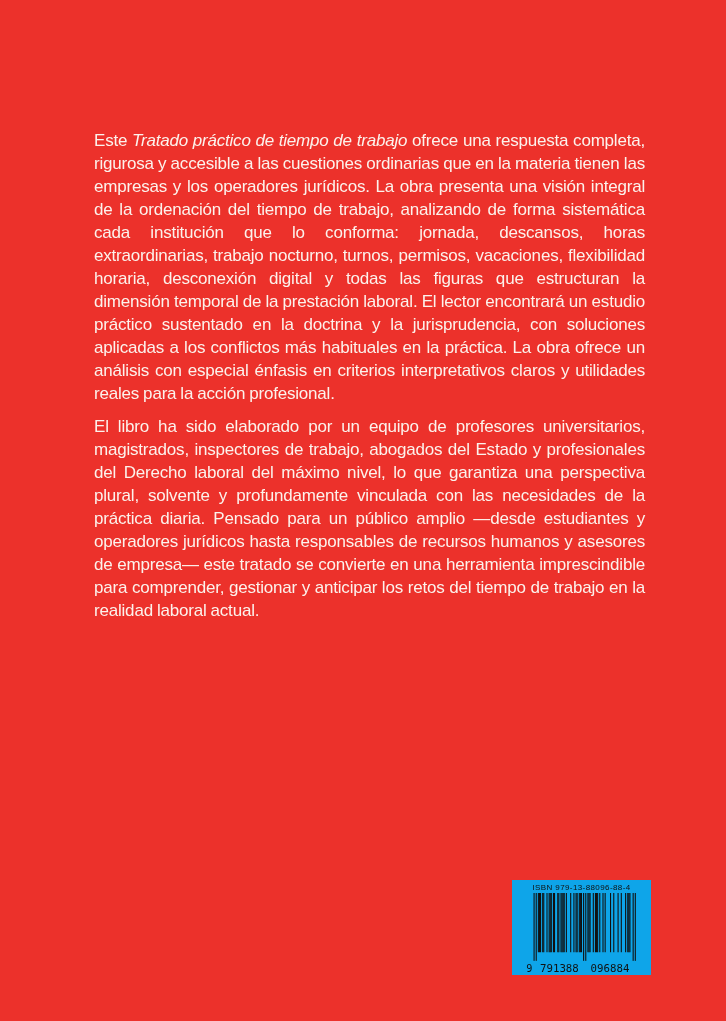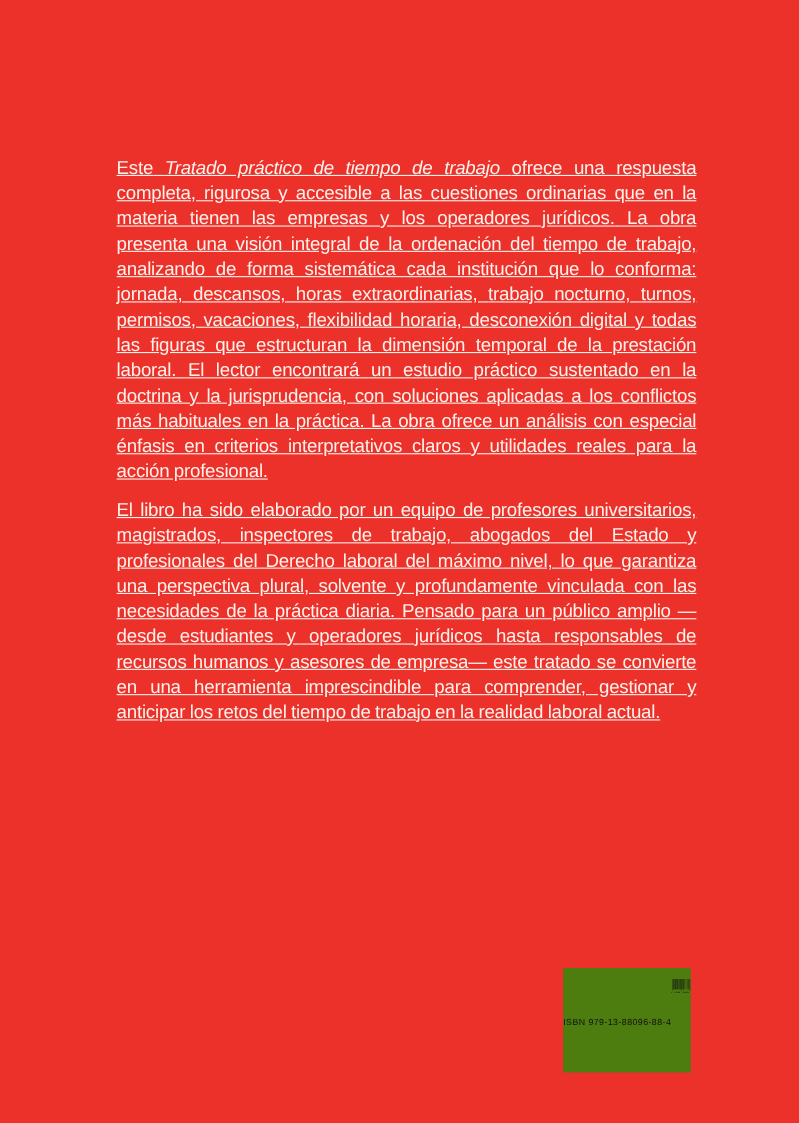--- a/index.html
+++ b/index.html
@@ -8,29 +8,29 @@
     position: relative; overflow: hidden;
     font-family: "Liberation Sans", sans-serif;
   }
   .cover { position: absolute; inset: 0; }
   .blurb {
     position: absolute; left: 94px; top: 129px; width: 551px;
     text-align: justify;
     font-size: 17px; line-height: 23px;
     letter-spacing: -0.2px; word-spacing: -0.5px;
   }
-  .blurb p { margin: 12px; hyphens: auto; text-decoration: underline; -webkit-hyphens: auto; }
+  .blurb p { margin: 0; hyphens: auto; -webkit-hyphens: auto; }
   .blurb p + p { margin-top: 10px; }
   .blurb em { font-style: italic; }
   .barcode-box {
     position: absolute; left: 512px; top: 880px;
-    width: 116px; height: 95px;
-    background: #4d7c0f;
+    width: 139px; height: 95px;
+    background: #0ea5e9;
     box-sizing: border-box; padding-top: 3px;
-    display: flex; flex-direction: row; align-items: center;
+    display: flex; flex-direction: column; align-items: center;
   }
   .isbn-label {
     font-size: 8px; letter-spacing: 0.4px; color: #111;
     white-space: nowrap; font-family: "Liberation Sans", sans-serif;
   }
   .barcode-svg { width: 112px; height: 80px; display: block; margin-top: 1px; }
   .barcode-svg rect { fill: #111; }
   .barcode-svg text { fill: #111; font-family: "DejaVu Sans Mono", monospace; font-size: 9.5px; }
 </style>
 </head>

